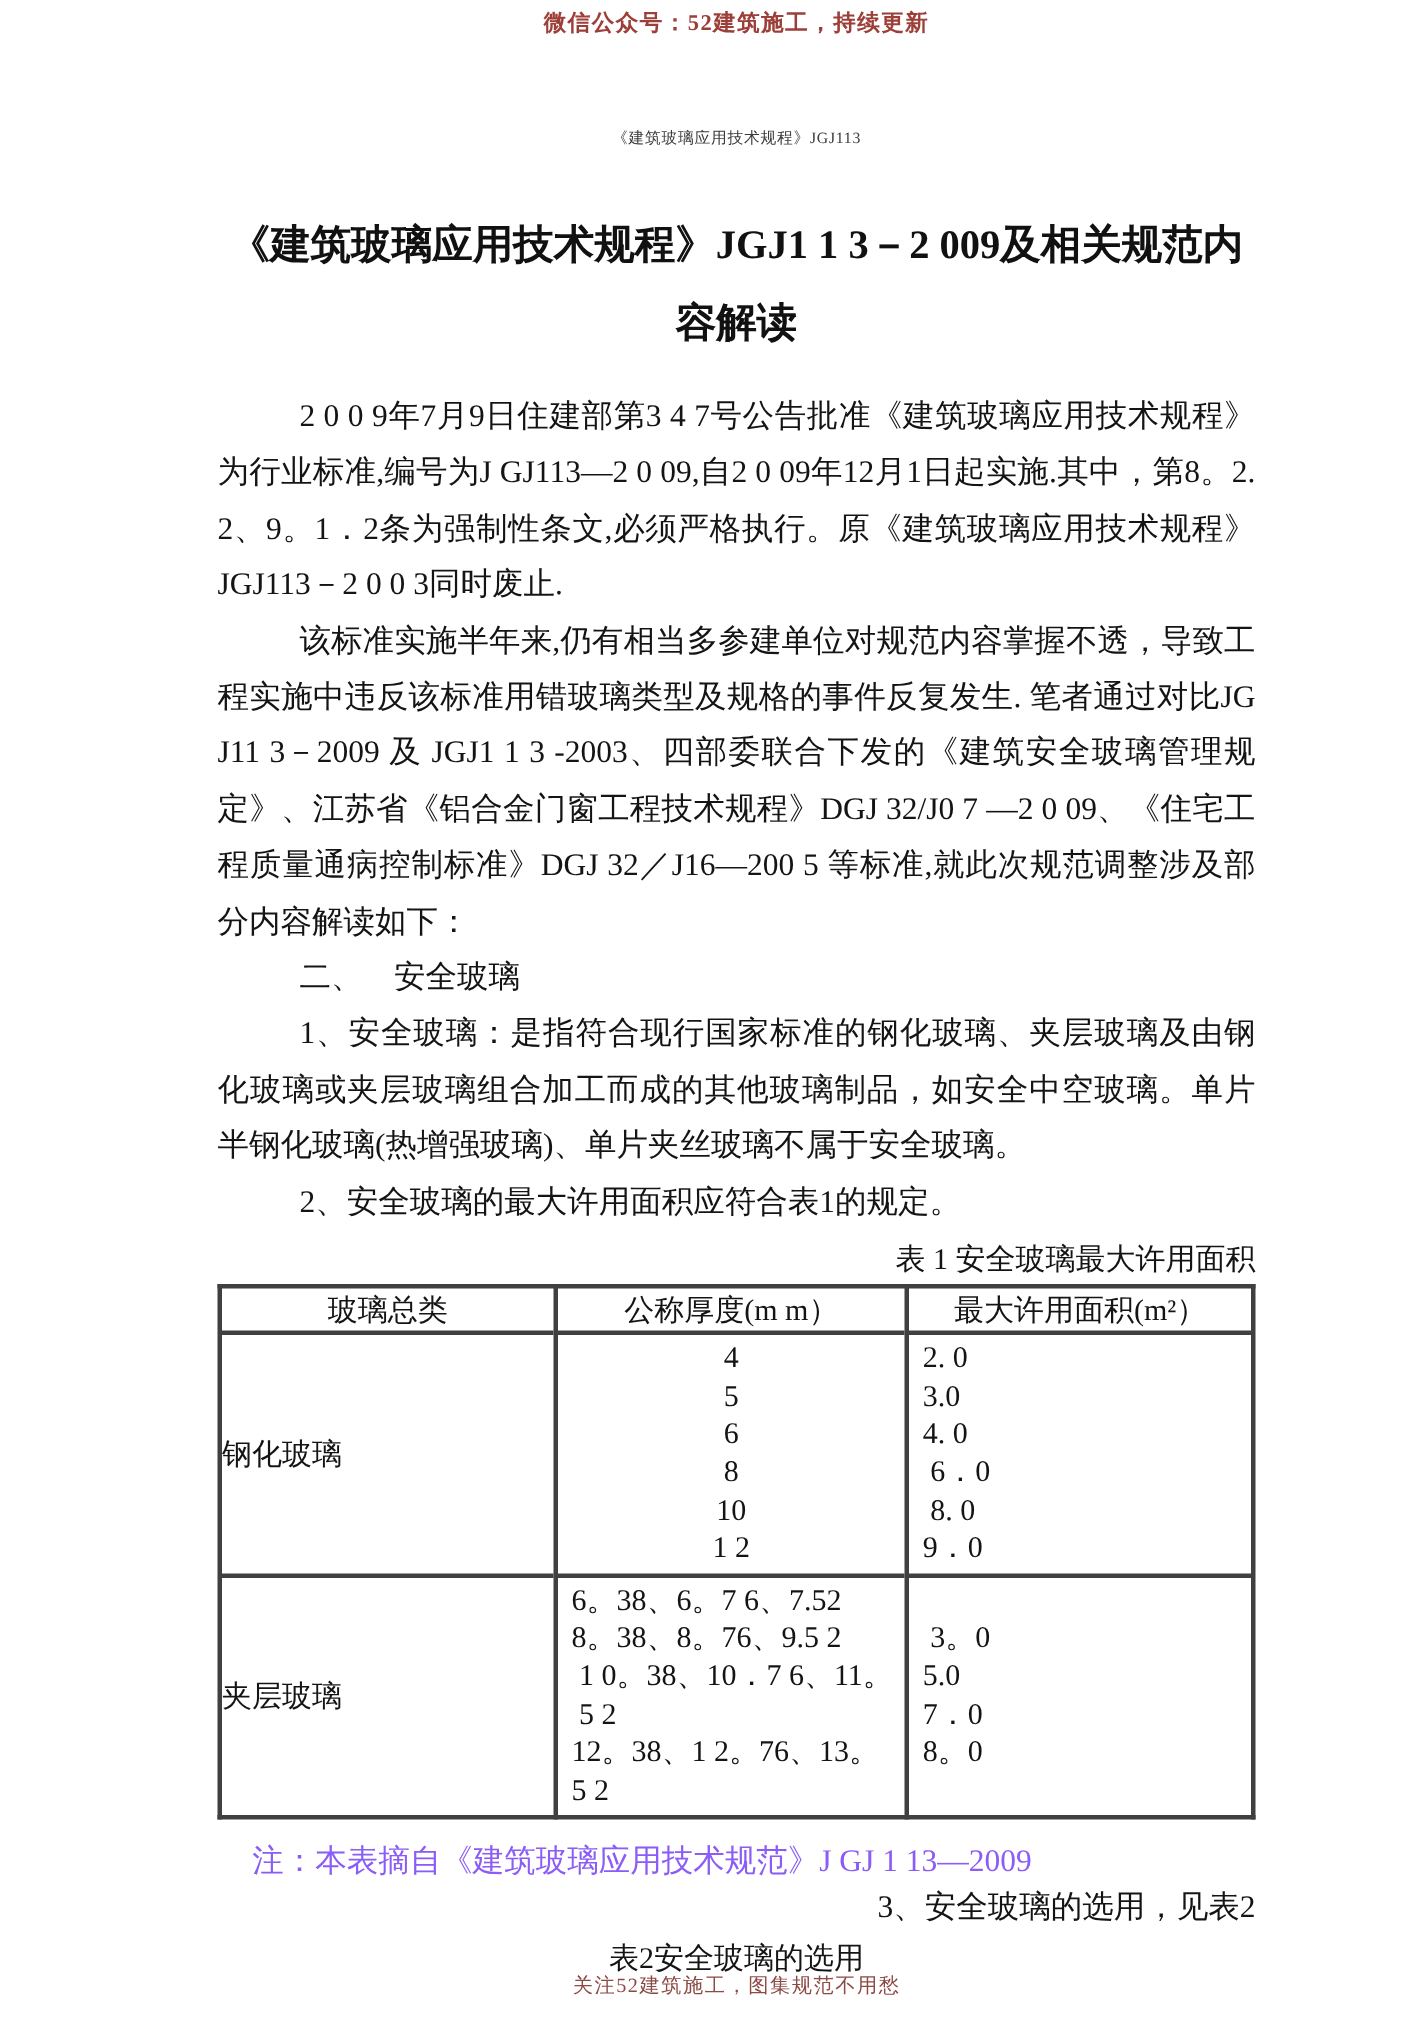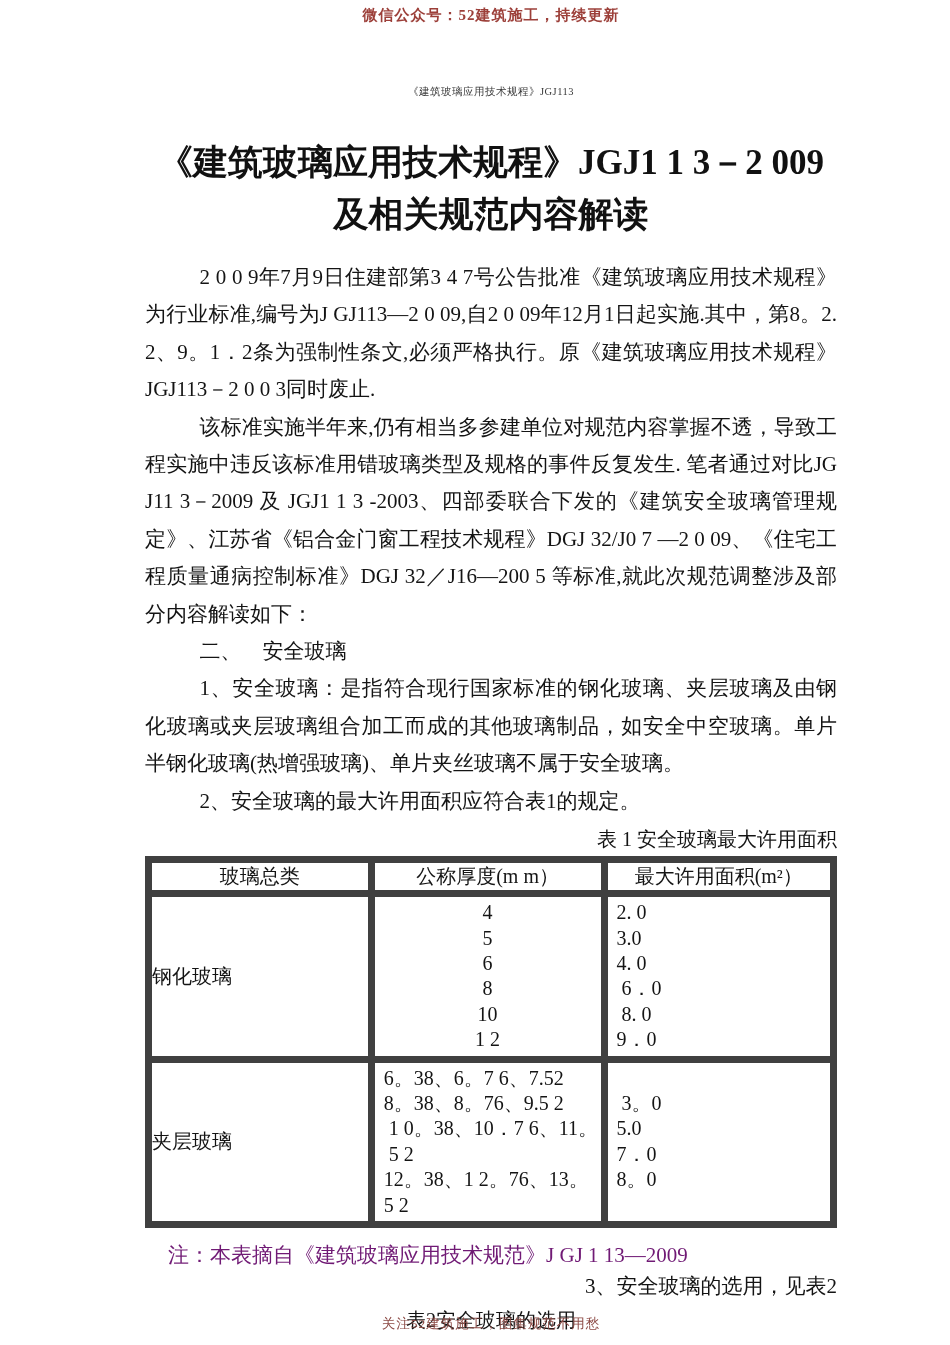--- a/index.html
+++ b/index.html
@@ -30,21 +30,21 @@
     color: #3a3a3a;
     letter-spacing: 0.5px;
   }
   .content {
     width: 692px;
     margin: 0 auto;
   }
   .title {
     margin-top: 38px;
     margin-bottom: 18px;
-    font-size: 35px;
+    font-size: 27px;
     font-weight: bold;
     text-align: center;
     line-height: 52px;
     color: #111;
   }
   .content p {
     font-size: 21px;
     line-height: 37.4px;
     text-align: justify;
     text-indent: 2.6em;
@@ -58,21 +58,21 @@
     color: #141414;
   }
   table.t1 {
     width: 100%;
     border-collapse: collapse;
     border: 2px solid #2b2b2b;
     font-size: 20px;
     color: #141414;
   }
   table.t1 th, table.t1 td {
-    border: 7px solid #404040;
+    border: 3px solid #404040;
     vertical-align: middle;
   }
   table.t1 thead th {
     font-weight: normal;
     text-align: center;
     height: 31px;
     border-bottom-width: 2px;
   }
   table.t1 .col-cat   { width: 32.5%; }
   table.t1 .col-thick { width: 34.0%; }
@@ -82,21 +82,21 @@
   td.lines-cell { vertical-align: top; padding: 3px 0; }
   td.lines-cell div { white-space: pre; line-height: 25.4px; }
   td.center-lines div { text-align: center; }
   td.left-lines { padding-left: 9px; }
   td.area-cell  { padding-left: 9px; }
   .note-line {
     margin-top: 12px;
     font-size: 21px;
     line-height: 31px;
     text-indent: 1.1em;
-    color: #701a75;
+    color: #8b5cf6;
   }
   .item3-line {
     font-size: 21px;
     line-height: 31px;
     text-indent: 1.6em;
     color: #141414;
     text-align: right;
   }
   .table2-caption {
     margin-top: 5px;

